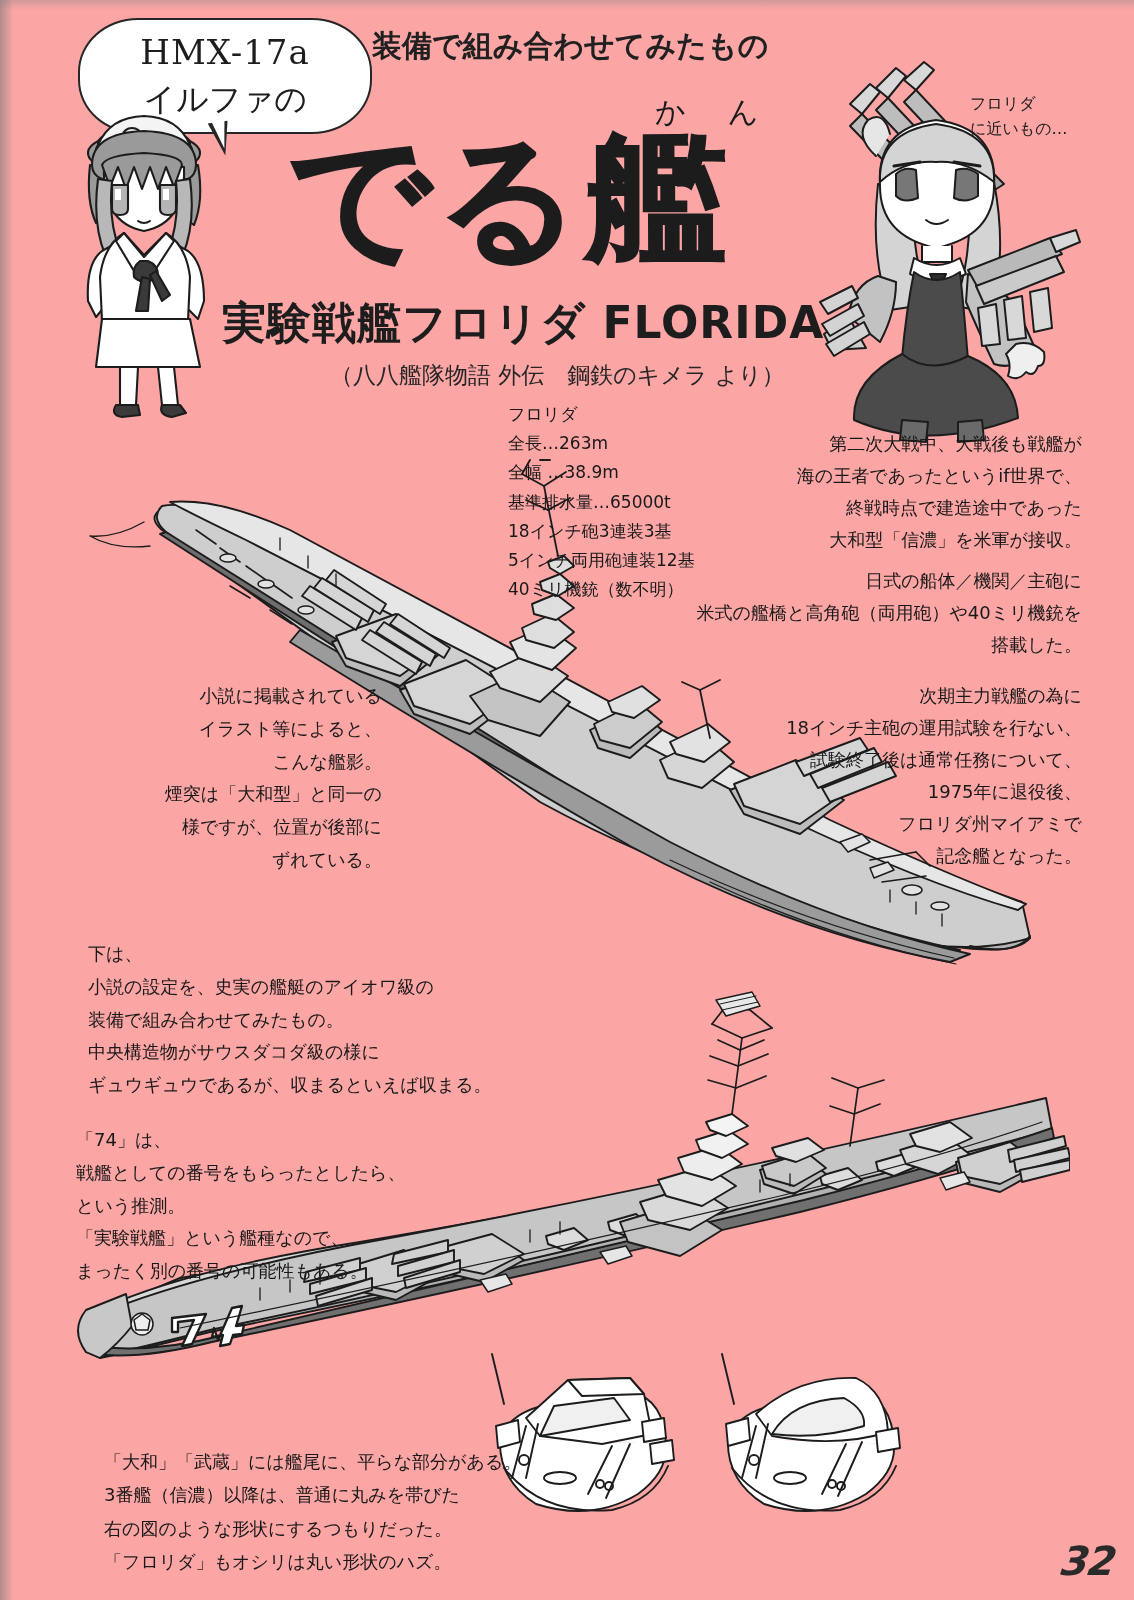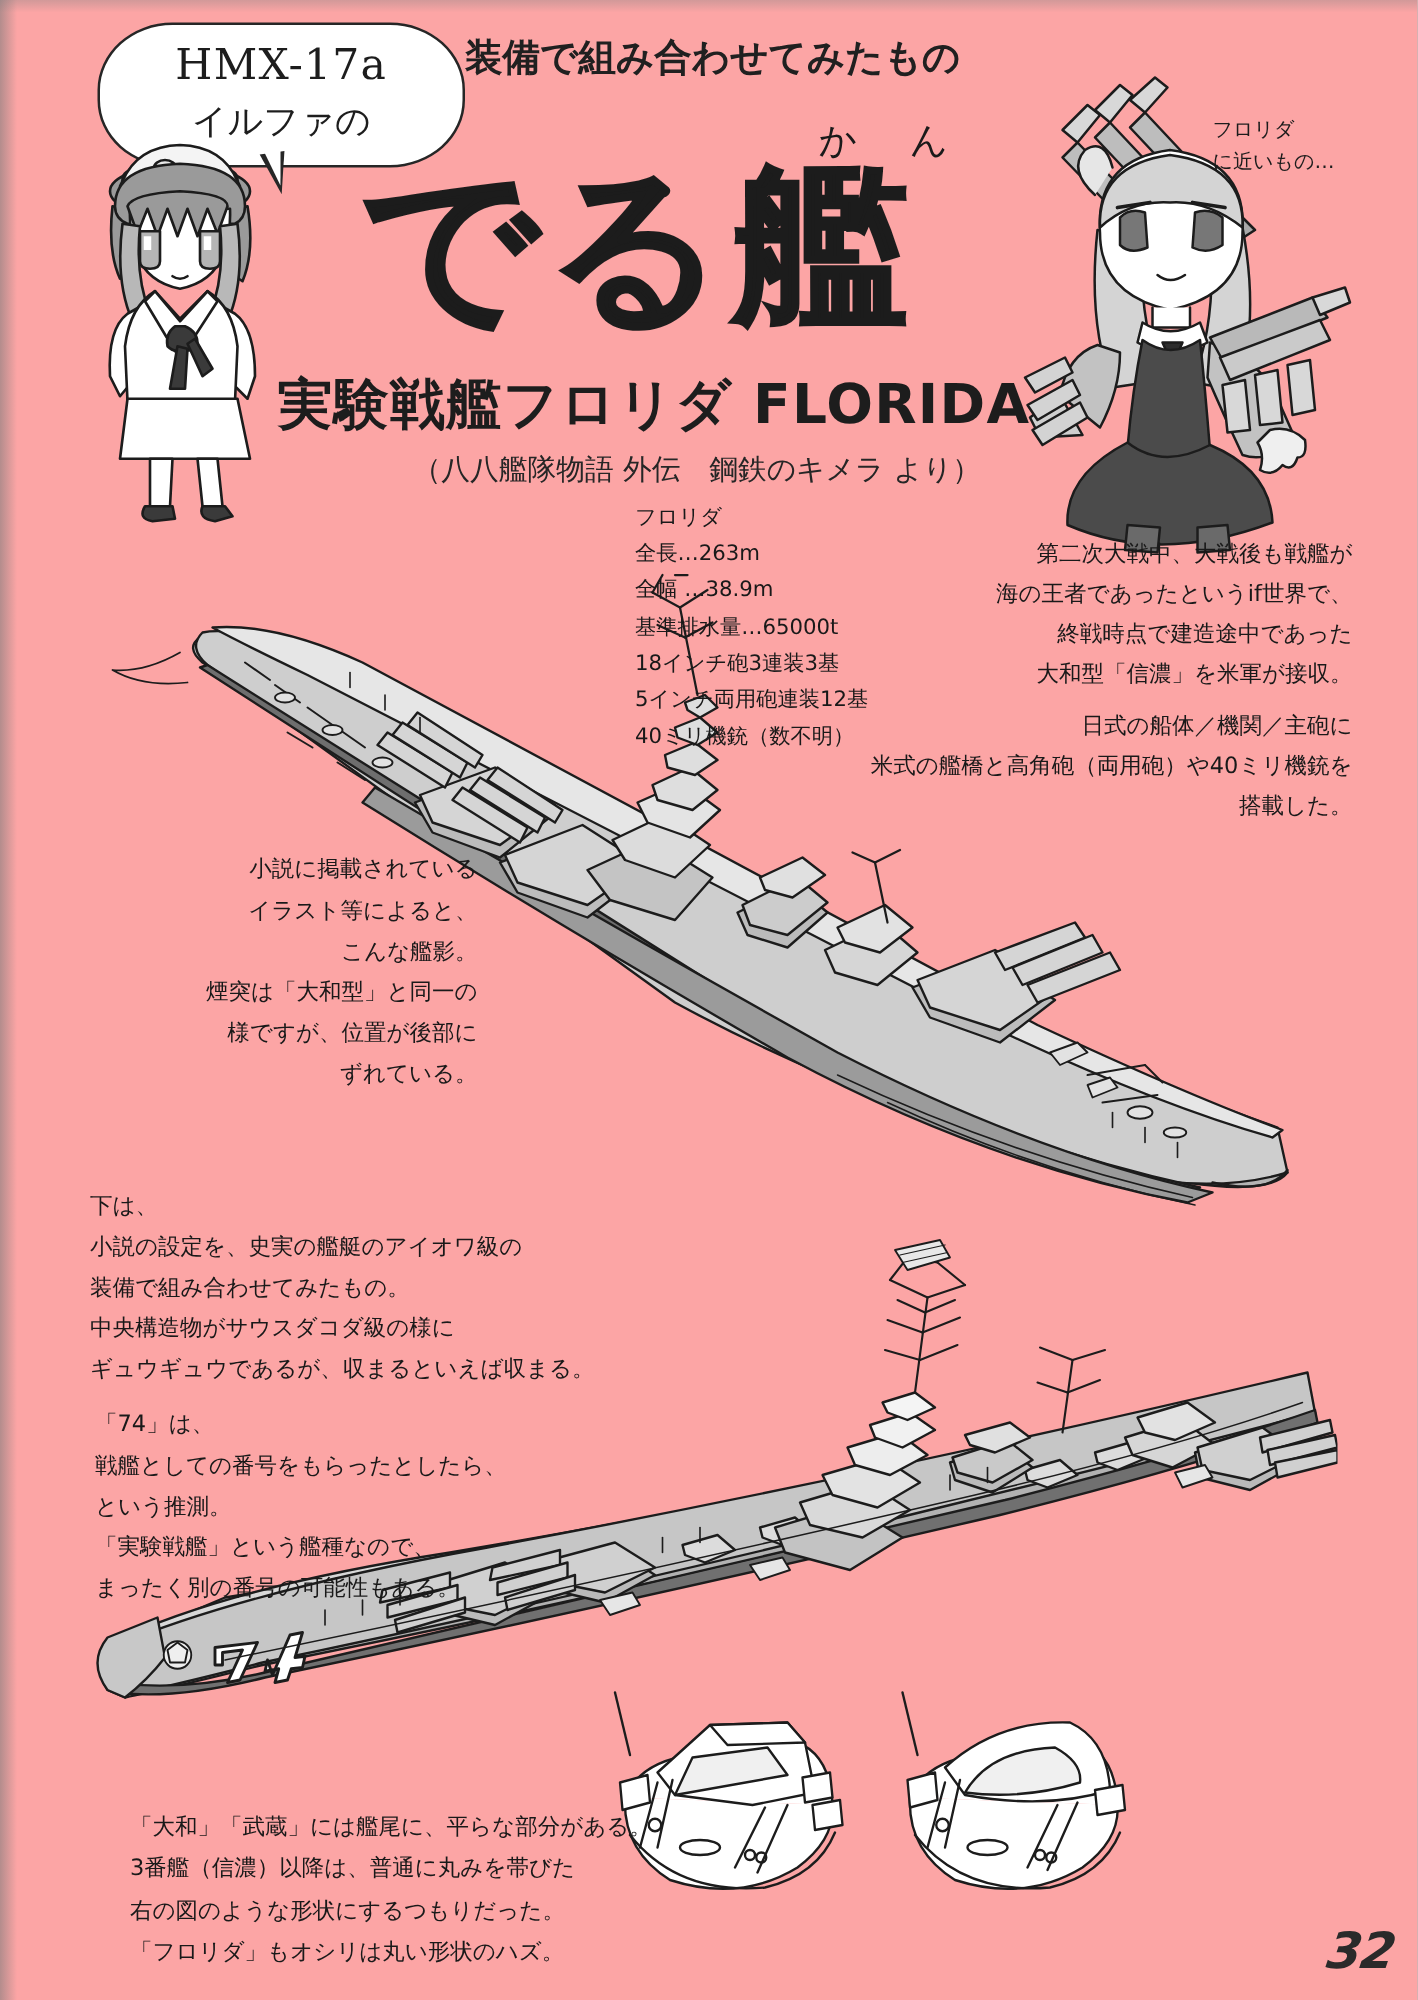--- a/index.html
+++ b/index.html
@@ -44,21 +44,21 @@
   }
   .bubble-line1 {
     position: absolute; left: 0; top: 12px; width: 290px;
     text-align: center;
     font-family: "DejaVu Serif", "Liberation Serif", serif;
     font-size: 34px; letter-spacing: 1px; color: #1d1d1d;
   }
   .bubble-line2 {
     position: absolute; left: 0; top: 58px; width: 290px;
     text-align: center;
-    font-size: 28px; color: #1d1d1d;
+    font-size: 32px; color: #1d1d1d;
   }
   .bubble-tail {
     position: absolute; left: 210px; top: 122px;
     width: 0; height: 0;
     border-left: 13px solid transparent;
     border-right: 7px solid transparent;
     border-top: 34px solid #262626;
     transform: rotate(-8deg);
   }
   .bubble-tail::after {
@@ -116,22 +116,22 @@
   }
   .right-col-3 {
     top: 680px; left: 690px; width: 392px;
     font-size: 18px; line-height: 1.78; text-align: right; color: #191919;
   }
   .left-col-1 {
     top: 680px; left: 92px; width: 290px;
     font-size: 18px; line-height: 1.82; text-align: right; color: #191919;
   }
   .mid-left-1 {
-    top: 938px; left: 72px; width: 430px;
-    font-size: 18px; line-height: 1.82; text-align: left; color: #191919; margin-top: 11px;
+    top: 938px; left: 88px; width: 430px;
+    font-size: 18px; line-height: 1.82; text-align: left; color: #191919;
   }
   .mid-left-2 {
     top: 1124px; left: 76px; width: 430px;
     font-size: 18px; line-height: 1.82; text-align: left; color: #191919;
   }
   .bottom-caption {
     top: 1398px; left: 104px; width: 470px;
     font-size: 18px; line-height: 1.86; text-align: left; color: #191919; margin-top: 47px;
   }
   .page-num {
@@ -610,20 +610,26 @@
 5インチ両用砲連装12基
 40ミリ機銃（数不明）</div>
 
   <div class="txt jp right-col-1">第二次大戦中、大戦後も戦艦が
 海の王者であったというif世界で、
 終戦時点で建造途中であった
 大和型「信濃」を米軍が接収。</div>
   <div class="txt jp right-col-2">日式の船体／機関／主砲に
 米式の艦橋と高角砲（両用砲）や40ミリ機銃を
 搭載した。</div>
+  <div class="txt jp right-col-3">次期主力戦艦の為に
+18インチ主砲の運用試験を行ない、
+試験終了後は通常任務について、
+1975年に退役後、
+フロリダ州マイアミで
+記念艦となった。</div>
 
   <div class="txt jp left-col-1">小説に掲載されている
 イラスト等によると、
 こんな艦影。
 煙突は「大和型」と同一の
 様ですが、位置が後部に
 ずれている。</div>
   <div class="txt jp mid-left-1">下は、
 小説の設定を、史実の艦艇のアイオワ級の
 装備で組み合わせてみたもの。

